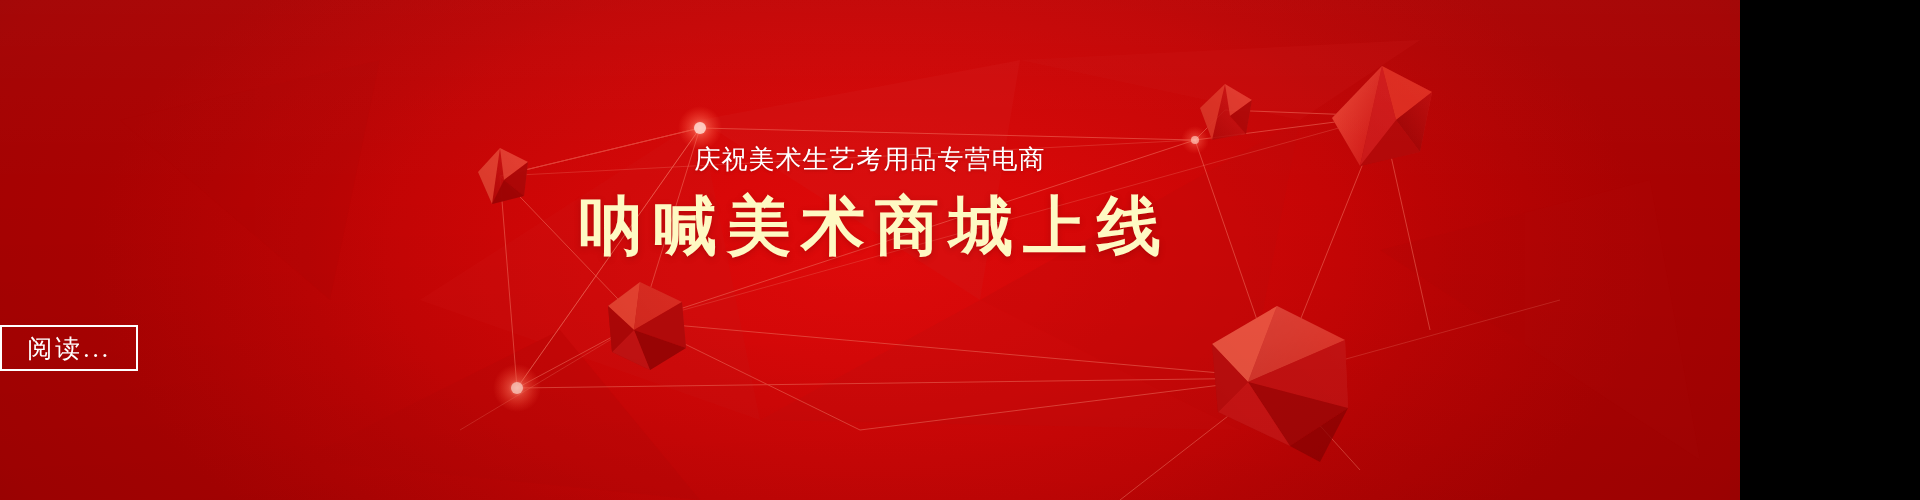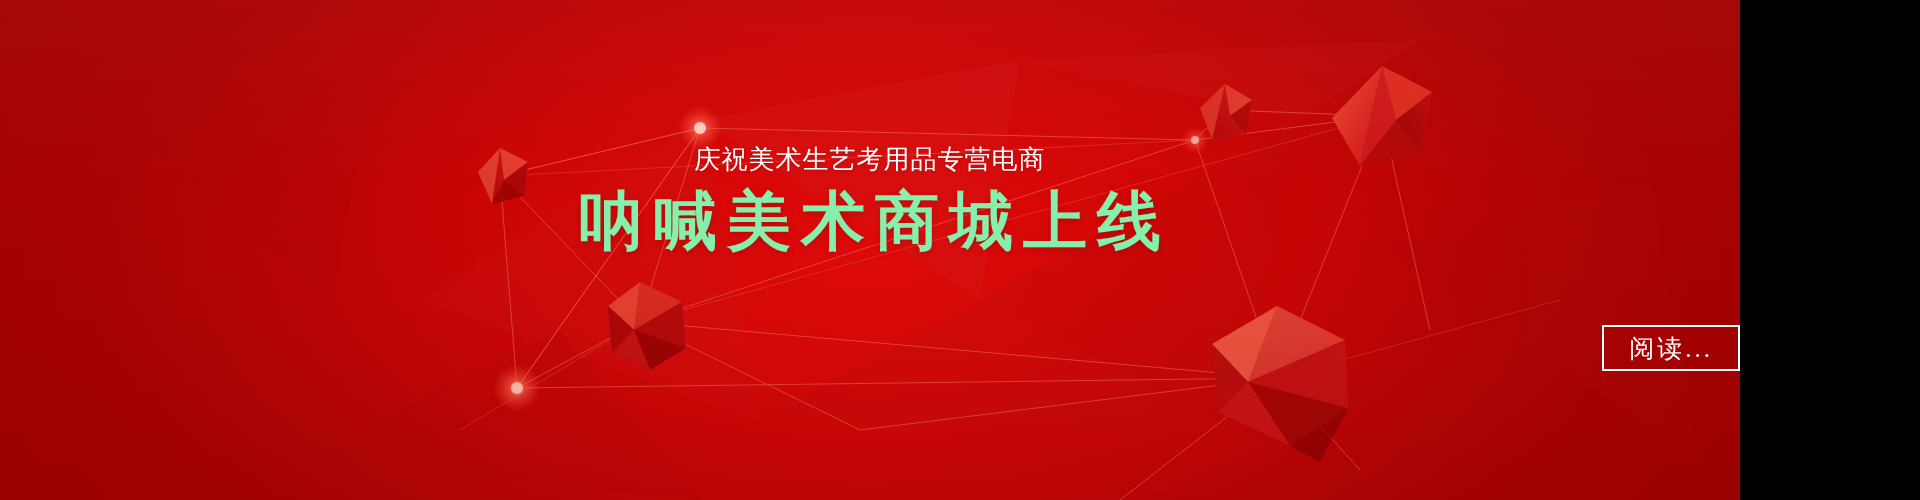--- a/index.html
+++ b/index.html
@@ -73,35 +73,35 @@
     font-size: 26px;
     line-height: 1.2;
     color: #ffffff;
     letter-spacing: 1px;
     white-space: nowrap;
     text-shadow: 0 1px 3px rgba(110,0,0,0.35);
   }
 
   .headline {
     margin-top: 18px;
-    font-family: Liberation Mono, monospace;
+    font-family: Liberation Serif, serif;
     font-weight: 700;
     font-size: 64px;
     line-height: 1.05;
-    color: #86efac;
+    color: #fef9c3;
     letter-spacing: 10px;
     padding-left: 10px;
     white-space: nowrap;
     text-shadow: 0 2px 6px rgba(110,0,0,0.30);
   }
 
   .cta-wrap {
     margin-top: 22px;
     display: flex;
-    justify-content: flex-end;
+    justify-content: flex-start;
     width: 100%;
   }
 
   .cta-button {
     display: inline-flex;
     align-items: center;
     justify-content: center;
     box-sizing: border-box;
     min-width: 138px;
     height: 46px;

